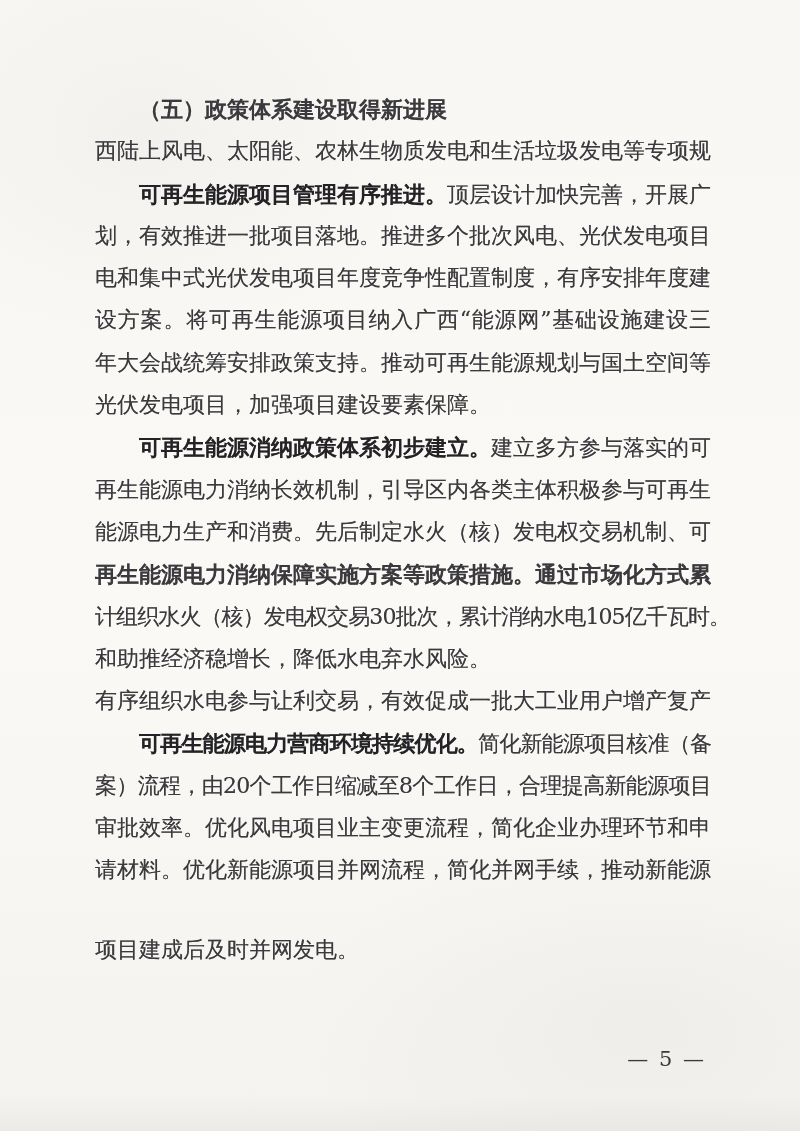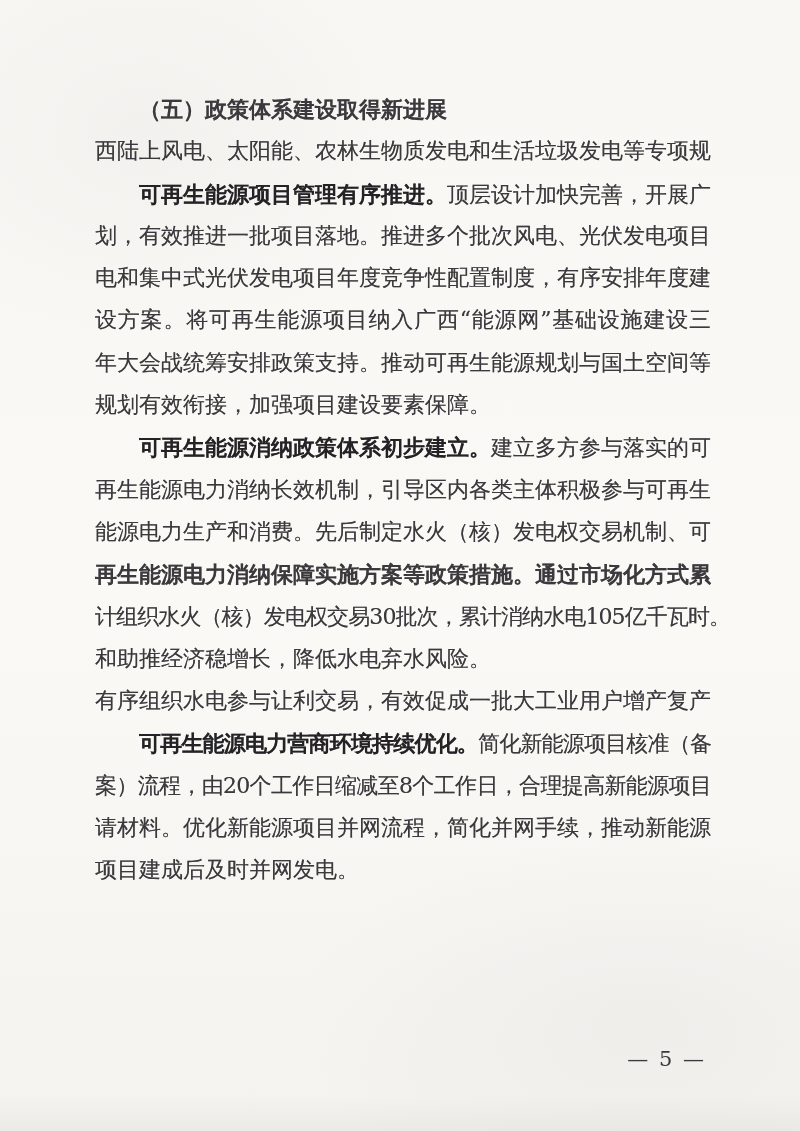--- a/index.html
+++ b/index.html
@@ -61,33 +61,34 @@
   <div class="content">
     <div class="line indent heading" style="color: rgb(58, 57, 61);">（五）政策体系建设取得新进展</div>
     <div id="doc-body">
         <div>
           <div class="line" style="color: rgb(58, 57, 61);"><span>西陆上风电、太阳能、农林生物质发电和生活垃圾发电等专项规</span></div>
           <div class="line indent" style="color: rgb(58, 57, 61);"><span class="lead">可再生能源项目管理有序推进。</span><span>顶层设计加快完善，开展广</span></div>
           <div class="line" style="color: rgb(58, 57, 61);"><span>划，有效推进一批项目落地。推进多个批次风电、光伏发电项目</span></div>
           <div class="line" style="color: rgb(58, 57, 61);"><span>电和集中式光伏发电项目年度竞争性配置制度，有序安排年度建</span></div>
           <div class="line" style="color: rgb(58, 57, 61);"><span>设方案。将可再生能源项目纳入广西“能源网”基础设施建设三</span></div>
           <div class="line" style="color: rgb(58, 57, 61);"><span>年大会战统筹安排政策支持。推动可再生能源规划与国土空间等</span></div>
-          <div class="line last" style="color: rgb(58, 57, 61);"><span>规划有效衔接，加强项目建设要素保障。</span></div>
+          <div class="line last" style="color: rgb(58, 57, 61);"><span>光伏发电项目，加强项目建设要素保障。</span></div>
         </div>
         <div>
           <div class="line indent" style="color: rgb(58, 57, 61);"><span class="lead">可再生能源消纳政策体系初步建立。</span><span>建立多方参与落实的可</span></div>
           <div class="line" style="color: rgb(58, 57, 61);"><span>再生能源电力消纳长效机制，引导区内各类主体积极参与可再生</span></div>
           <div class="line" style="color: rgb(58, 57, 61);"><span>能源电力生产和消费。先后制定水火（核）发电权交易机制、可</span></div>
           <div class="line" style="color: rgb(58, 57, 61); font-weight: bold;"><span>再生能源电力消纳保障实施方案等政策措施。通过市场化方式累</span></div>
           <div class="line tight" style="color: rgb(58, 57, 61);"><span>计组织水火（核）发电权交易30批次，累计消纳水电105亿千瓦时。</span></div>
           <div class="line last" style="color: rgb(58, 57, 61);"><span>和助推经济稳增长，降低水电弃水风险。</span></div>
           <div class="line" style="color: rgb(58, 57, 61);"><span>有序组织水电参与让利交易，有效促成一批大工业用户增产复产</span></div>
         </div>
         <div>
           <div class="line indent tight" style="color: rgb(58, 57, 61);"><span class="lead">可再生能源电力营商环境持续优化。</span><span>简化新能源项目核准（备</span></div>
           <div class="line tight" style="color: rgb(58, 57, 61);"><span>案）流程，由20个工作日缩减至8个工作日，合理提高新能源项目</span></div>
+          <div class="line" style="color: rgb(58, 57, 61);"><span>审批效率。优化风电项目业主变更流程，简化企业办理环节和申</span></div>
           <div class="line" style="color: rgb(58, 57, 61);"><span>请材料。优化新能源项目并网流程，简化并网手续，推动新能源</span></div>
-          <div class="line last" style="color: rgb(58, 57, 61);"><span>项目建成后及时并网发电。</span></div>
+          <div class="line last" style="color: rgb(58, 57, 61); margin-top: 37px;"><span>项目建成后及时并网发电。</span></div>
         </div>
       </div>
   </div>
   <div class="page-number">— 5 —</div>
 </div>
 
 </body></html>

